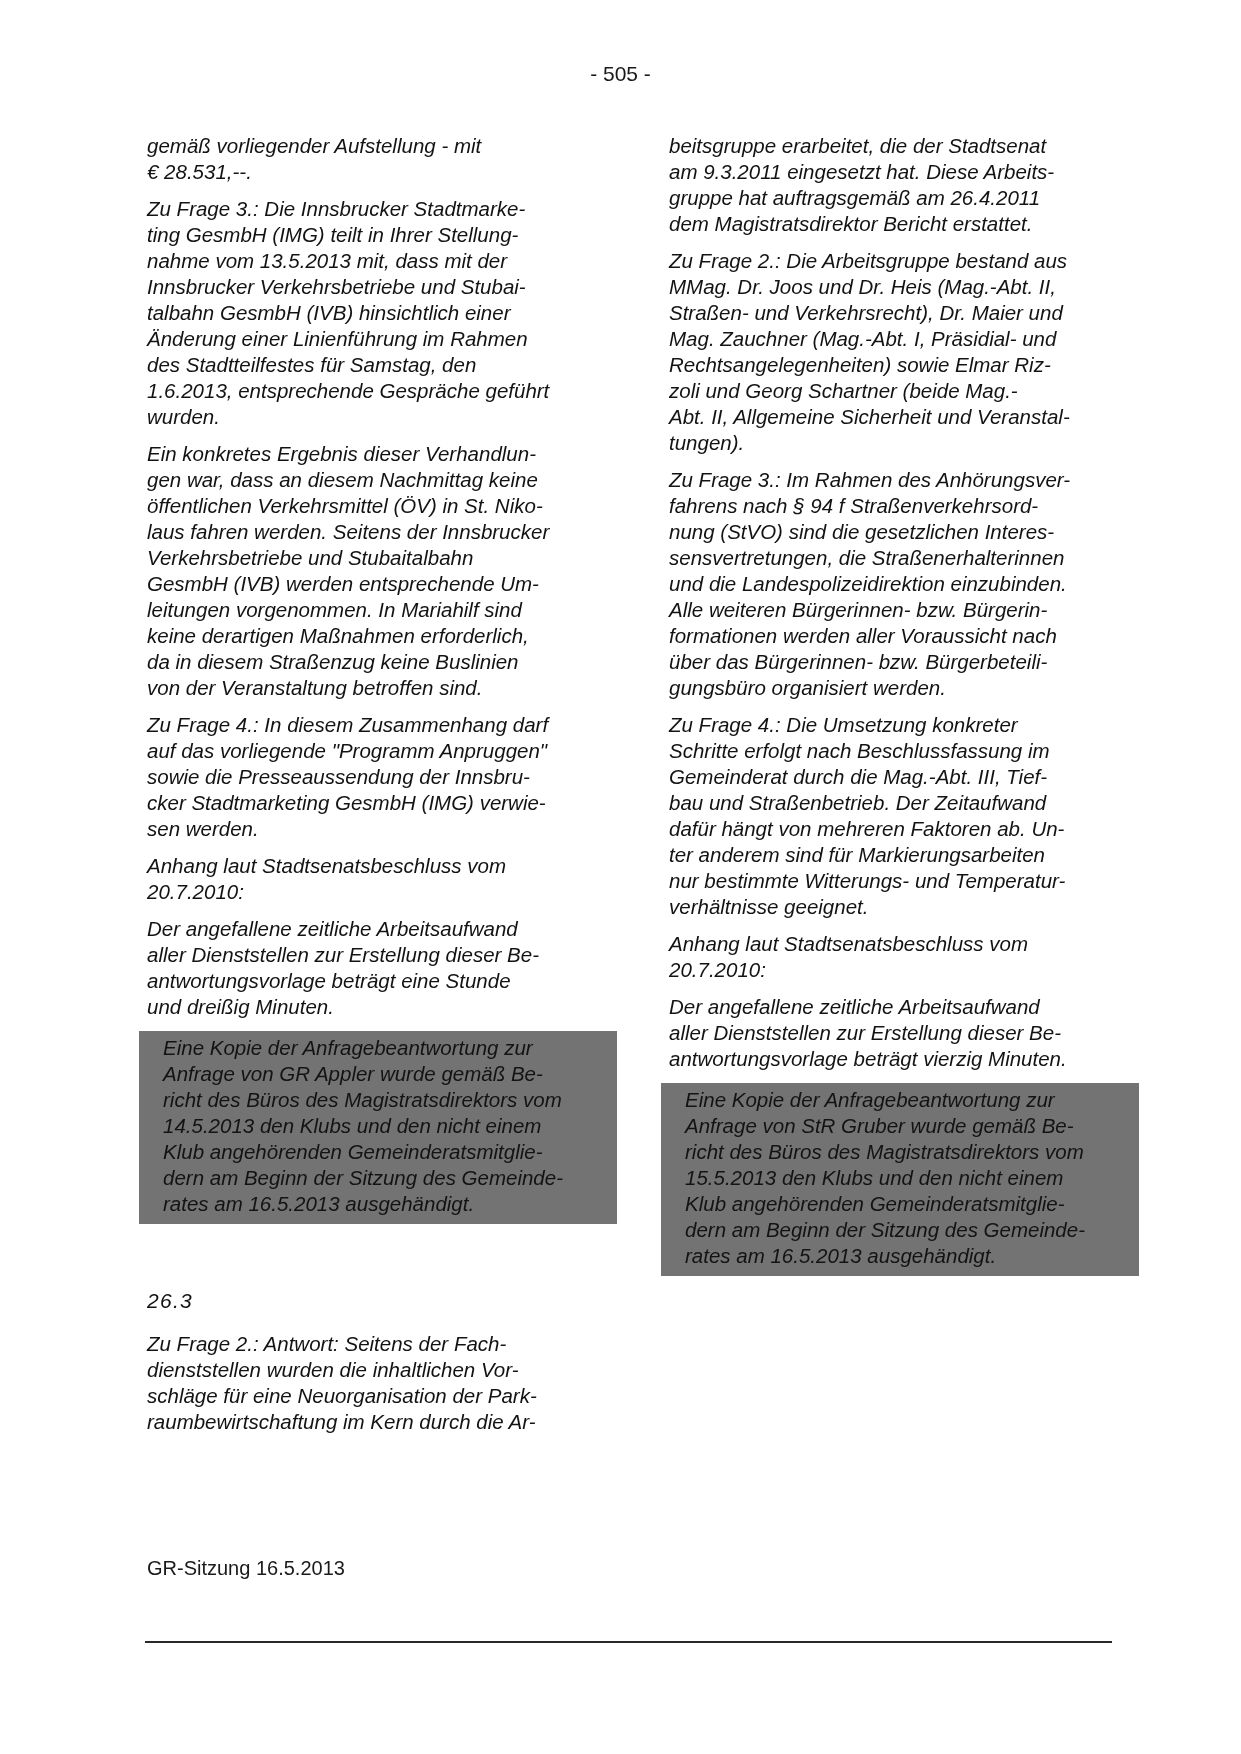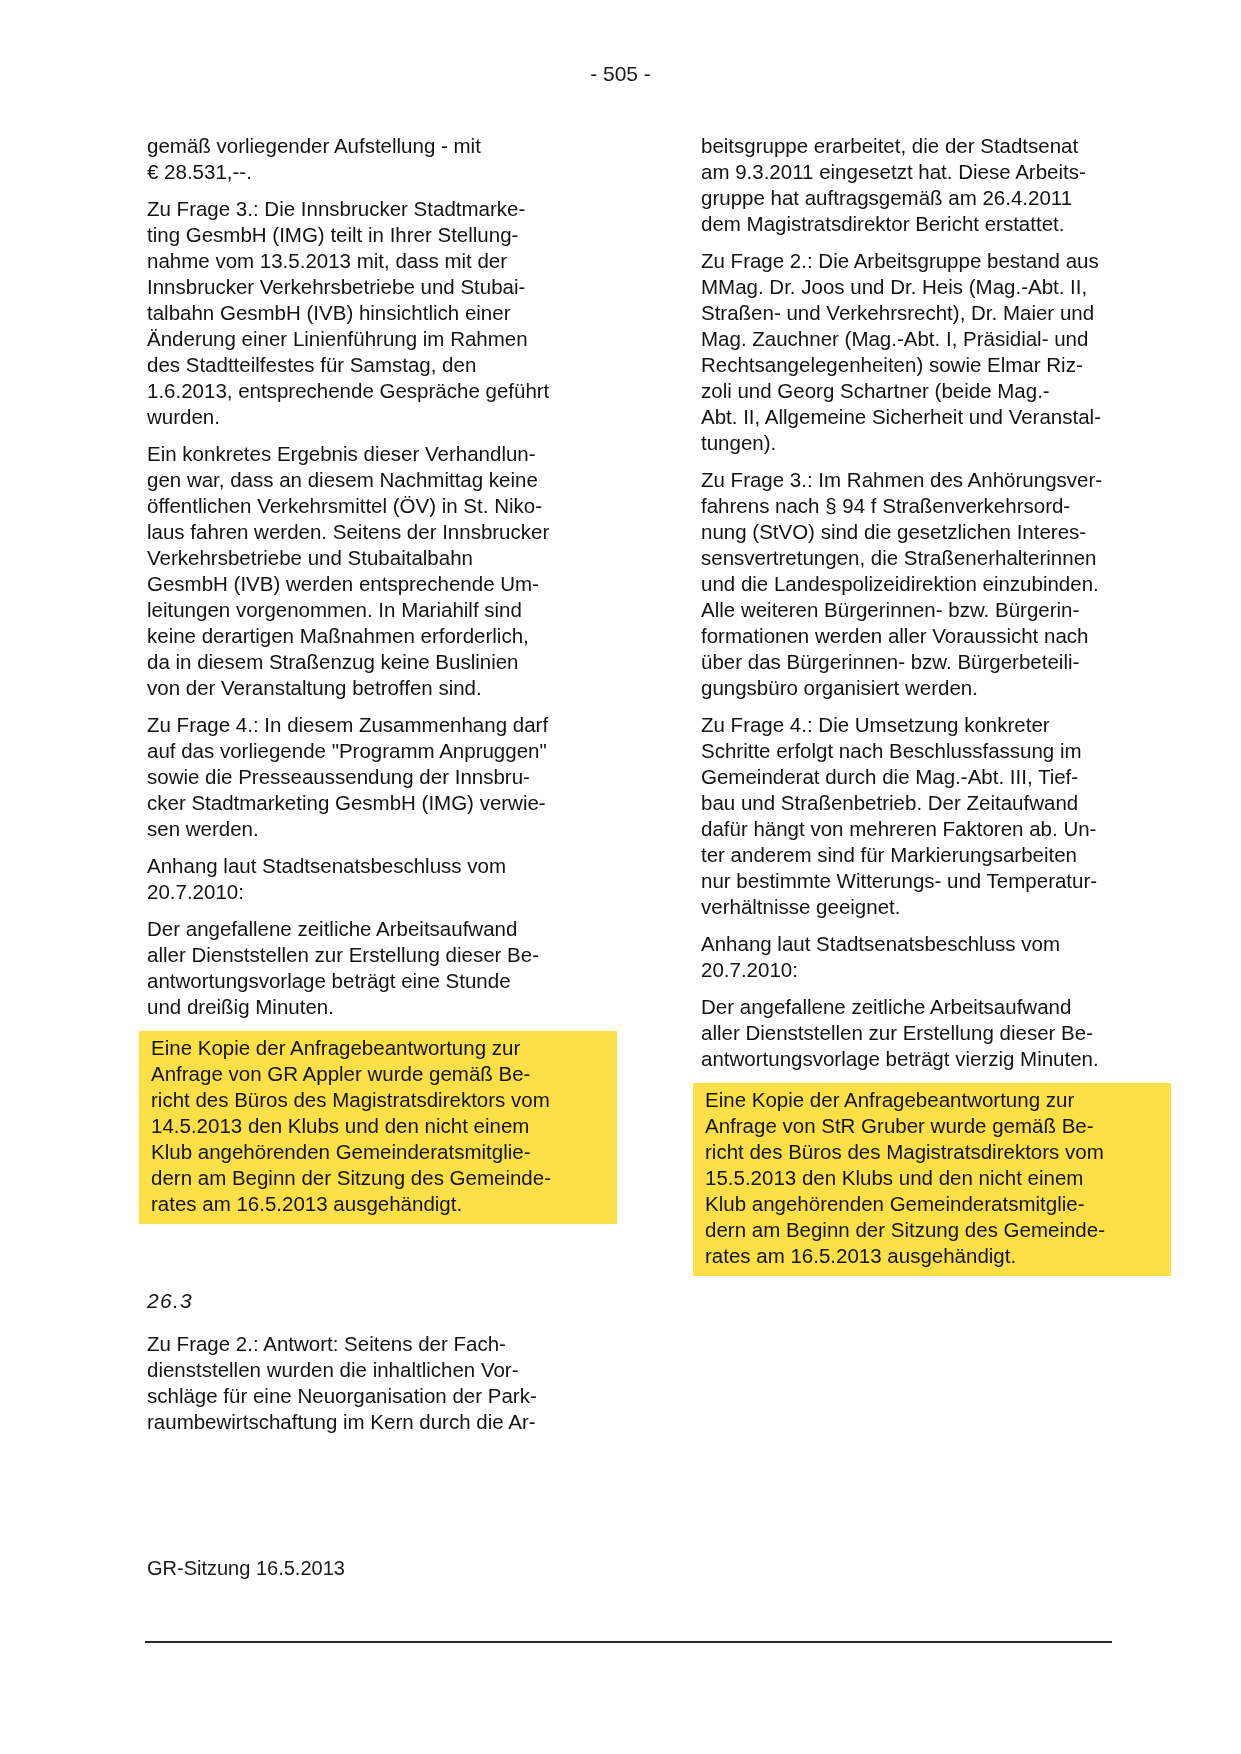--- a/index.html
+++ b/index.html
@@ -26,31 +26,32 @@
     font-size: 21px;
     line-height: 24px;
     color: #1a1a1a;
   }
   .col {
     position: absolute;
     top: 133px;
     width: 460px;
   }
   .col-left  { left: 147px; }
-  .col-right { left: 701px; }
+  .col-right { left: 669px; }
   .para {
     margin: 0 0 11px 0;
     font-size: 20.5px;
     line-height: 26px;
     white-space: pre-line;
     color: #131313;
+    font-style: italic;
   }
   .para.hl {
-    background: #fde047;
-    padding: 4px 10px 7px 12px;
+    background: #737373;
+    padding: 4px 10px 7px 24px;
     margin: 0 -10px 11px -8px;
   }
   .section-heading {
     display: flex;
     margin: 62px 0 16px 0;
     font-size: 21px;
     line-height: 29px;
     letter-spacing: 1.3px;
     color: #131313;
   }

